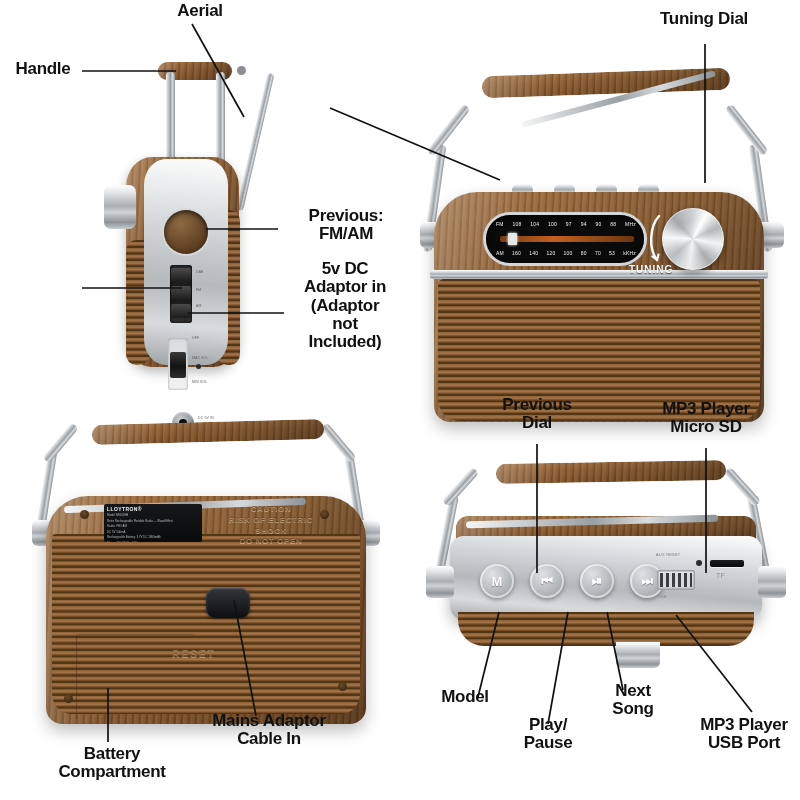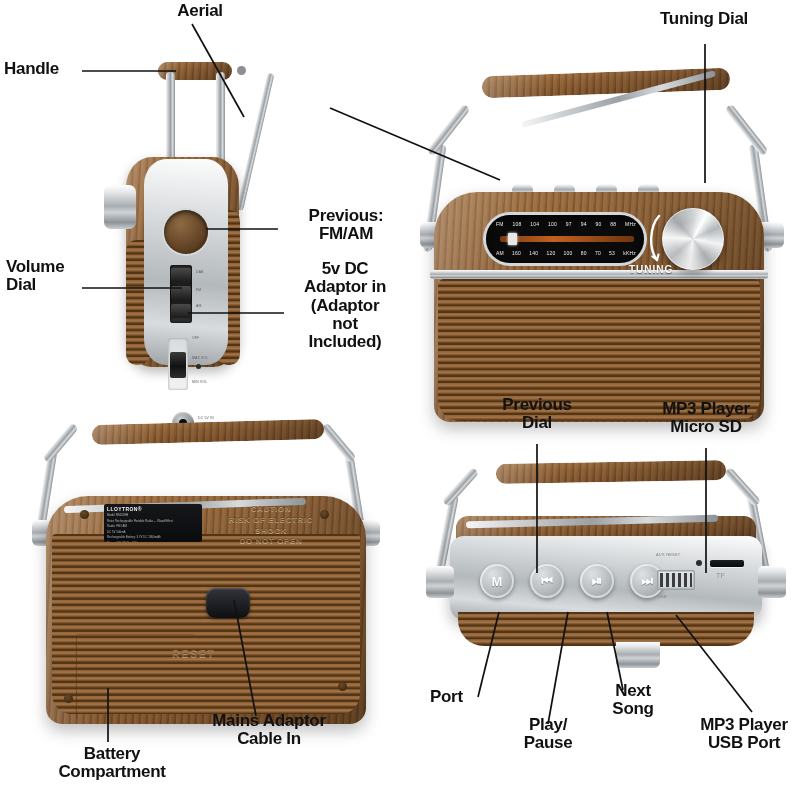--- a/index.html
+++ b/index.html
@@ -5,21 +5,21 @@
 <style>
   html,body{margin:0;padding:0;background:#ffffff;}
   body{width:800px;height:800px;overflow:hidden;
        font-family:"Liberation Sans","DejaVu Sans",sans-serif;}
   #stage{position:relative;width:800px;height:800px;background:#fff;}
 
   
   .label{position:absolute;color:#111111;font-weight:bold;
          font-size:17px;line-height:1.08;letter-spacing:-0.3px;
          text-align:center;white-space:pre-line;}
-  .label.left{text-align:left;}
+  .label.left{text-align:center;}
 
   
   svg.leaders{position:absolute;left:0;top:0;width:800px;height:800px;
               pointer-events:none;}
   svg.leaders line,svg.leaders polyline{stroke:#111;stroke-width:1.7;fill:none;}
 
   
   .view{position:absolute;}
 
   
@@ -410,36 +410,34 @@
 
   <div class="label" style="left:281px;top:207px;width:130px;">Previous:
 FM/AM</div>
 
   <div class="label" style="left:288px;top:260px;width:114px;">5v DC
 Adaptor in
 (Adaptor
 not
 Included)</div>
 
-  <div class="label left" style="left:6px;top:258px;width:80px;">Volume
-Dial</div>
 
   <div class="label" style="left:44px;top:745px;width:136px;">Battery
 Compartment</div>
 
   <div class="label" style="left:196px;top:712px;width:146px;">Mains Adaptor
 Cable In</div>
 
   <div class="label" style="left:482px;top:396px;width:110px;">Previous
 Dial</div>
 
   <div class="label" style="left:644px;top:400px;width:124px;">MP3 Player
 Micro SD</div>
 
-  <div class="label left" style="left:430px;top:688px;width:70px;">Port</div>
+  <div class="label left" style="left:430px;top:688px;width:70px;">Model</div>
 
   <div class="label" style="left:506px;top:716px;width:84px;">Play/
 Pause</div>
 
   <div class="label" style="left:594px;top:682px;width:78px;">Next
 Song</div>
 
   <div class="label" style="left:688px;top:716px;width:112px;">MP3 Player
 USB Port</div>
 

